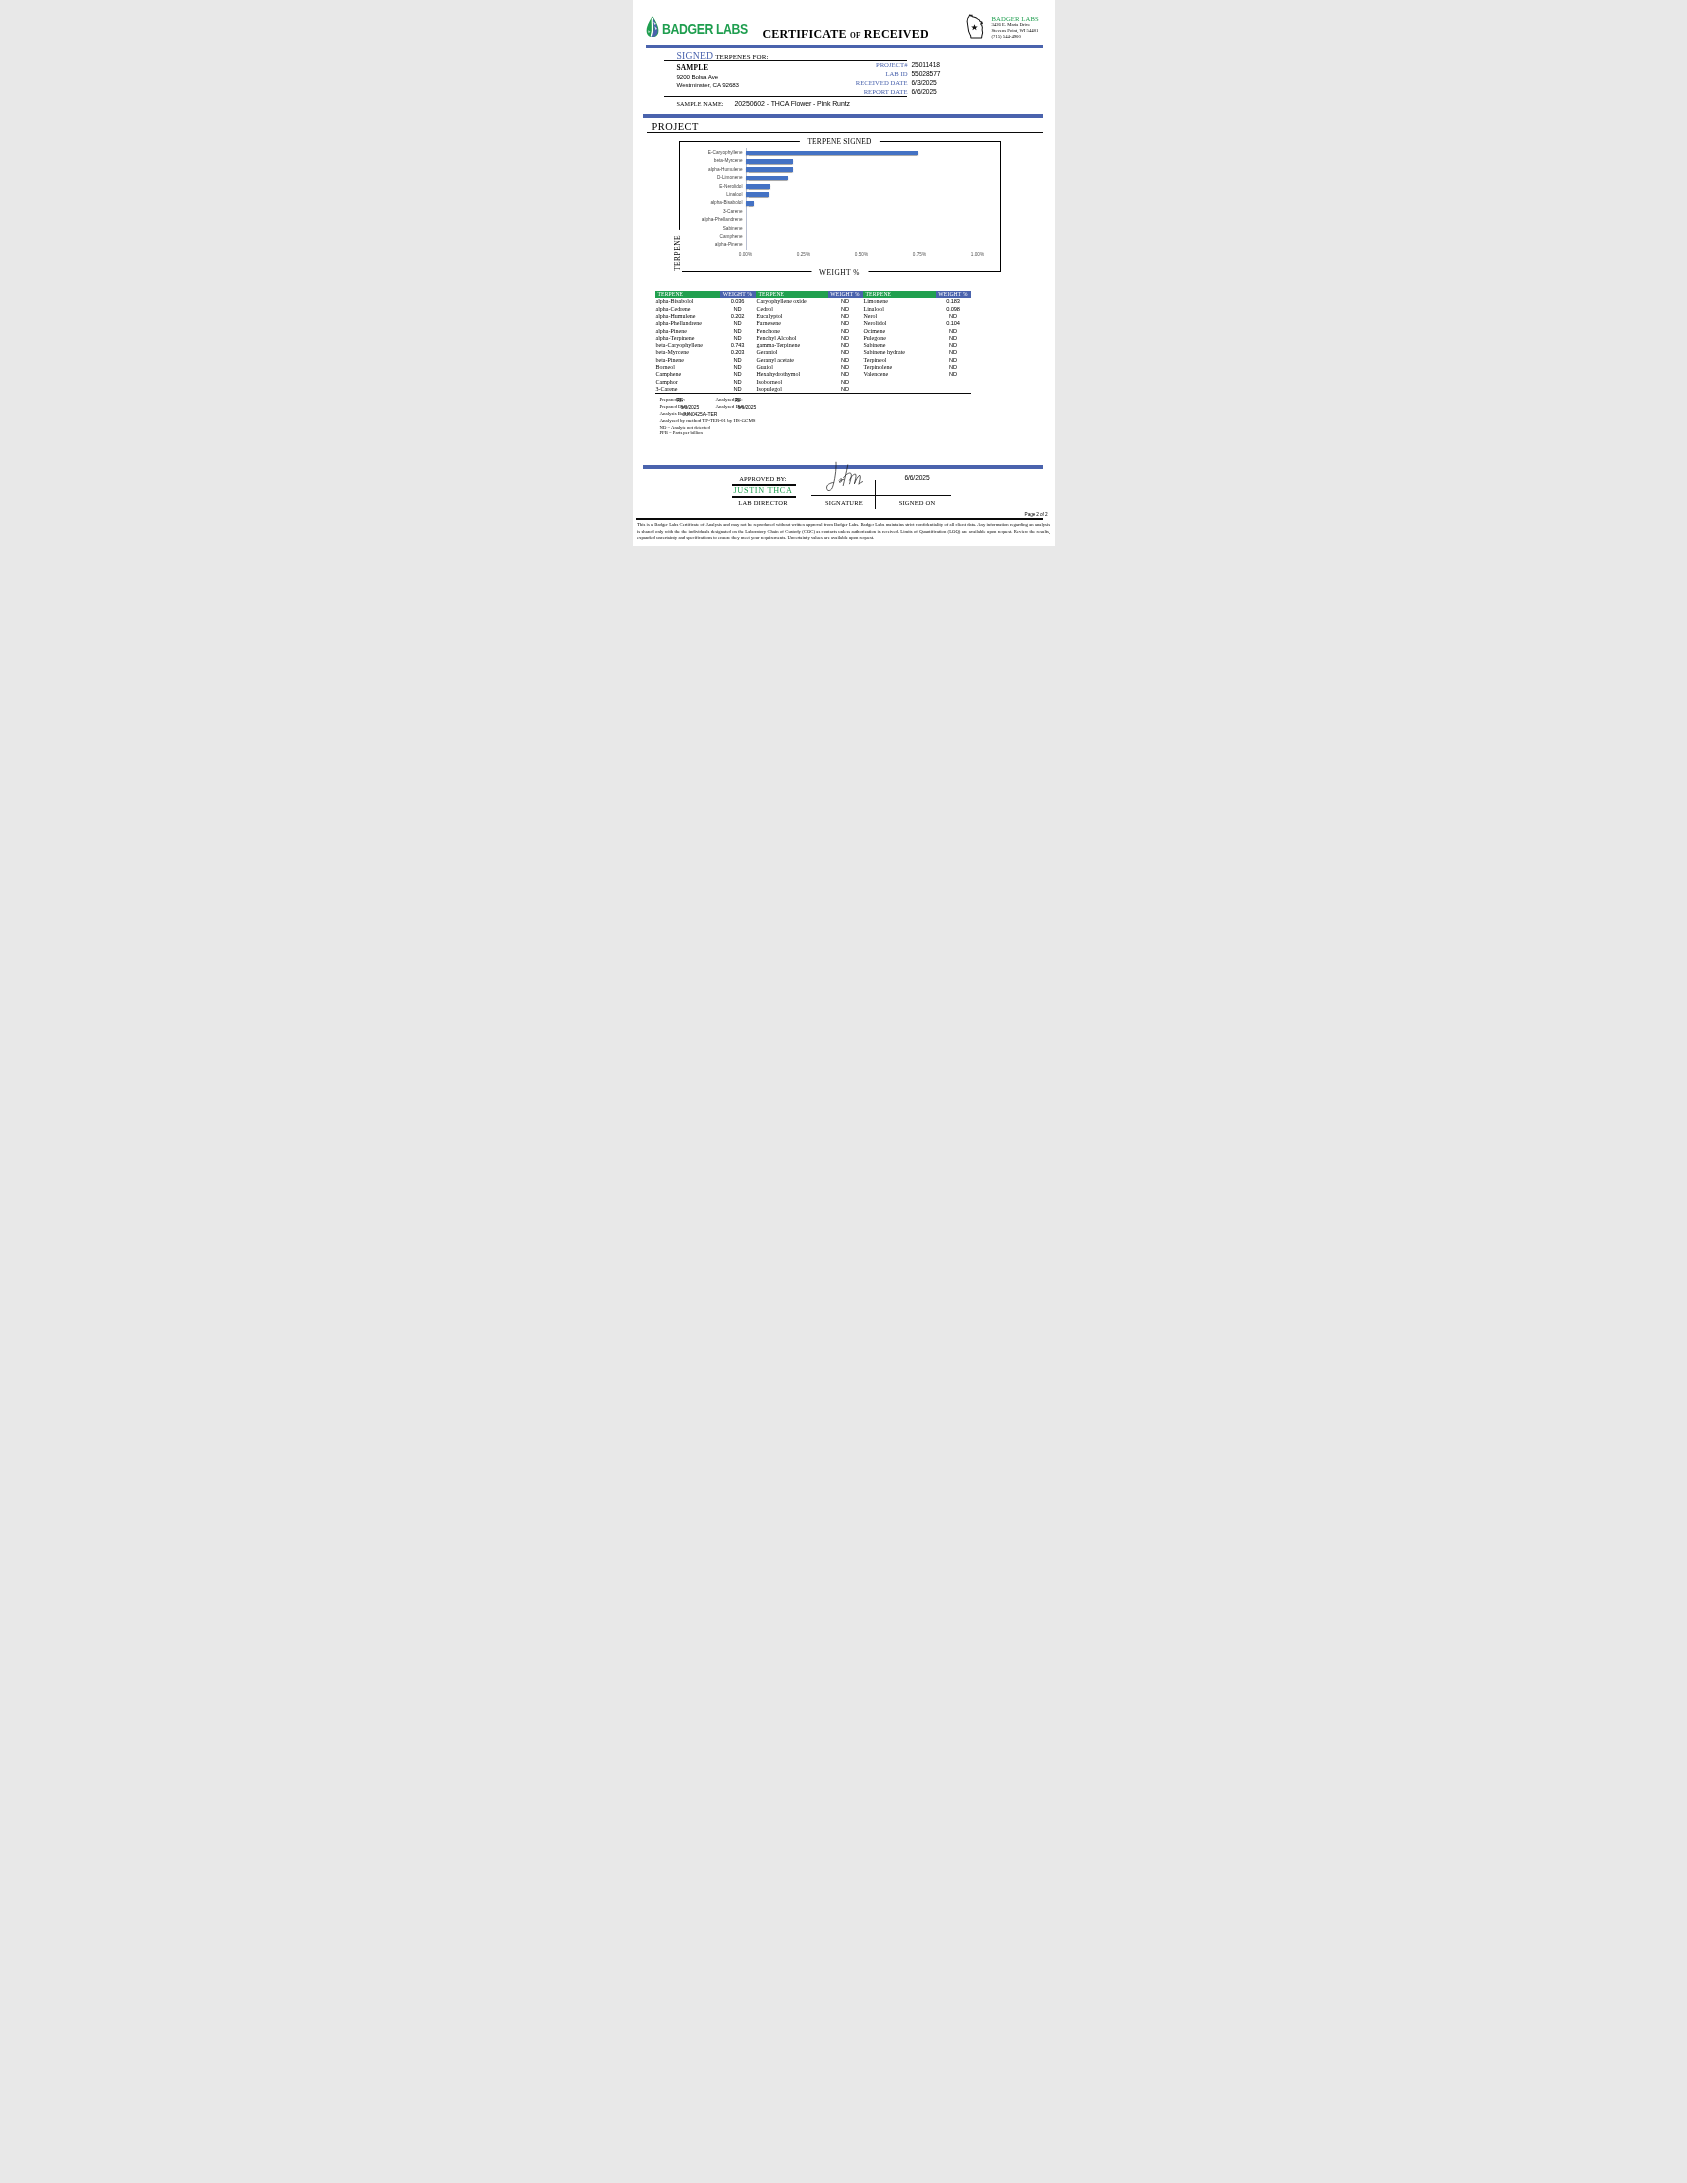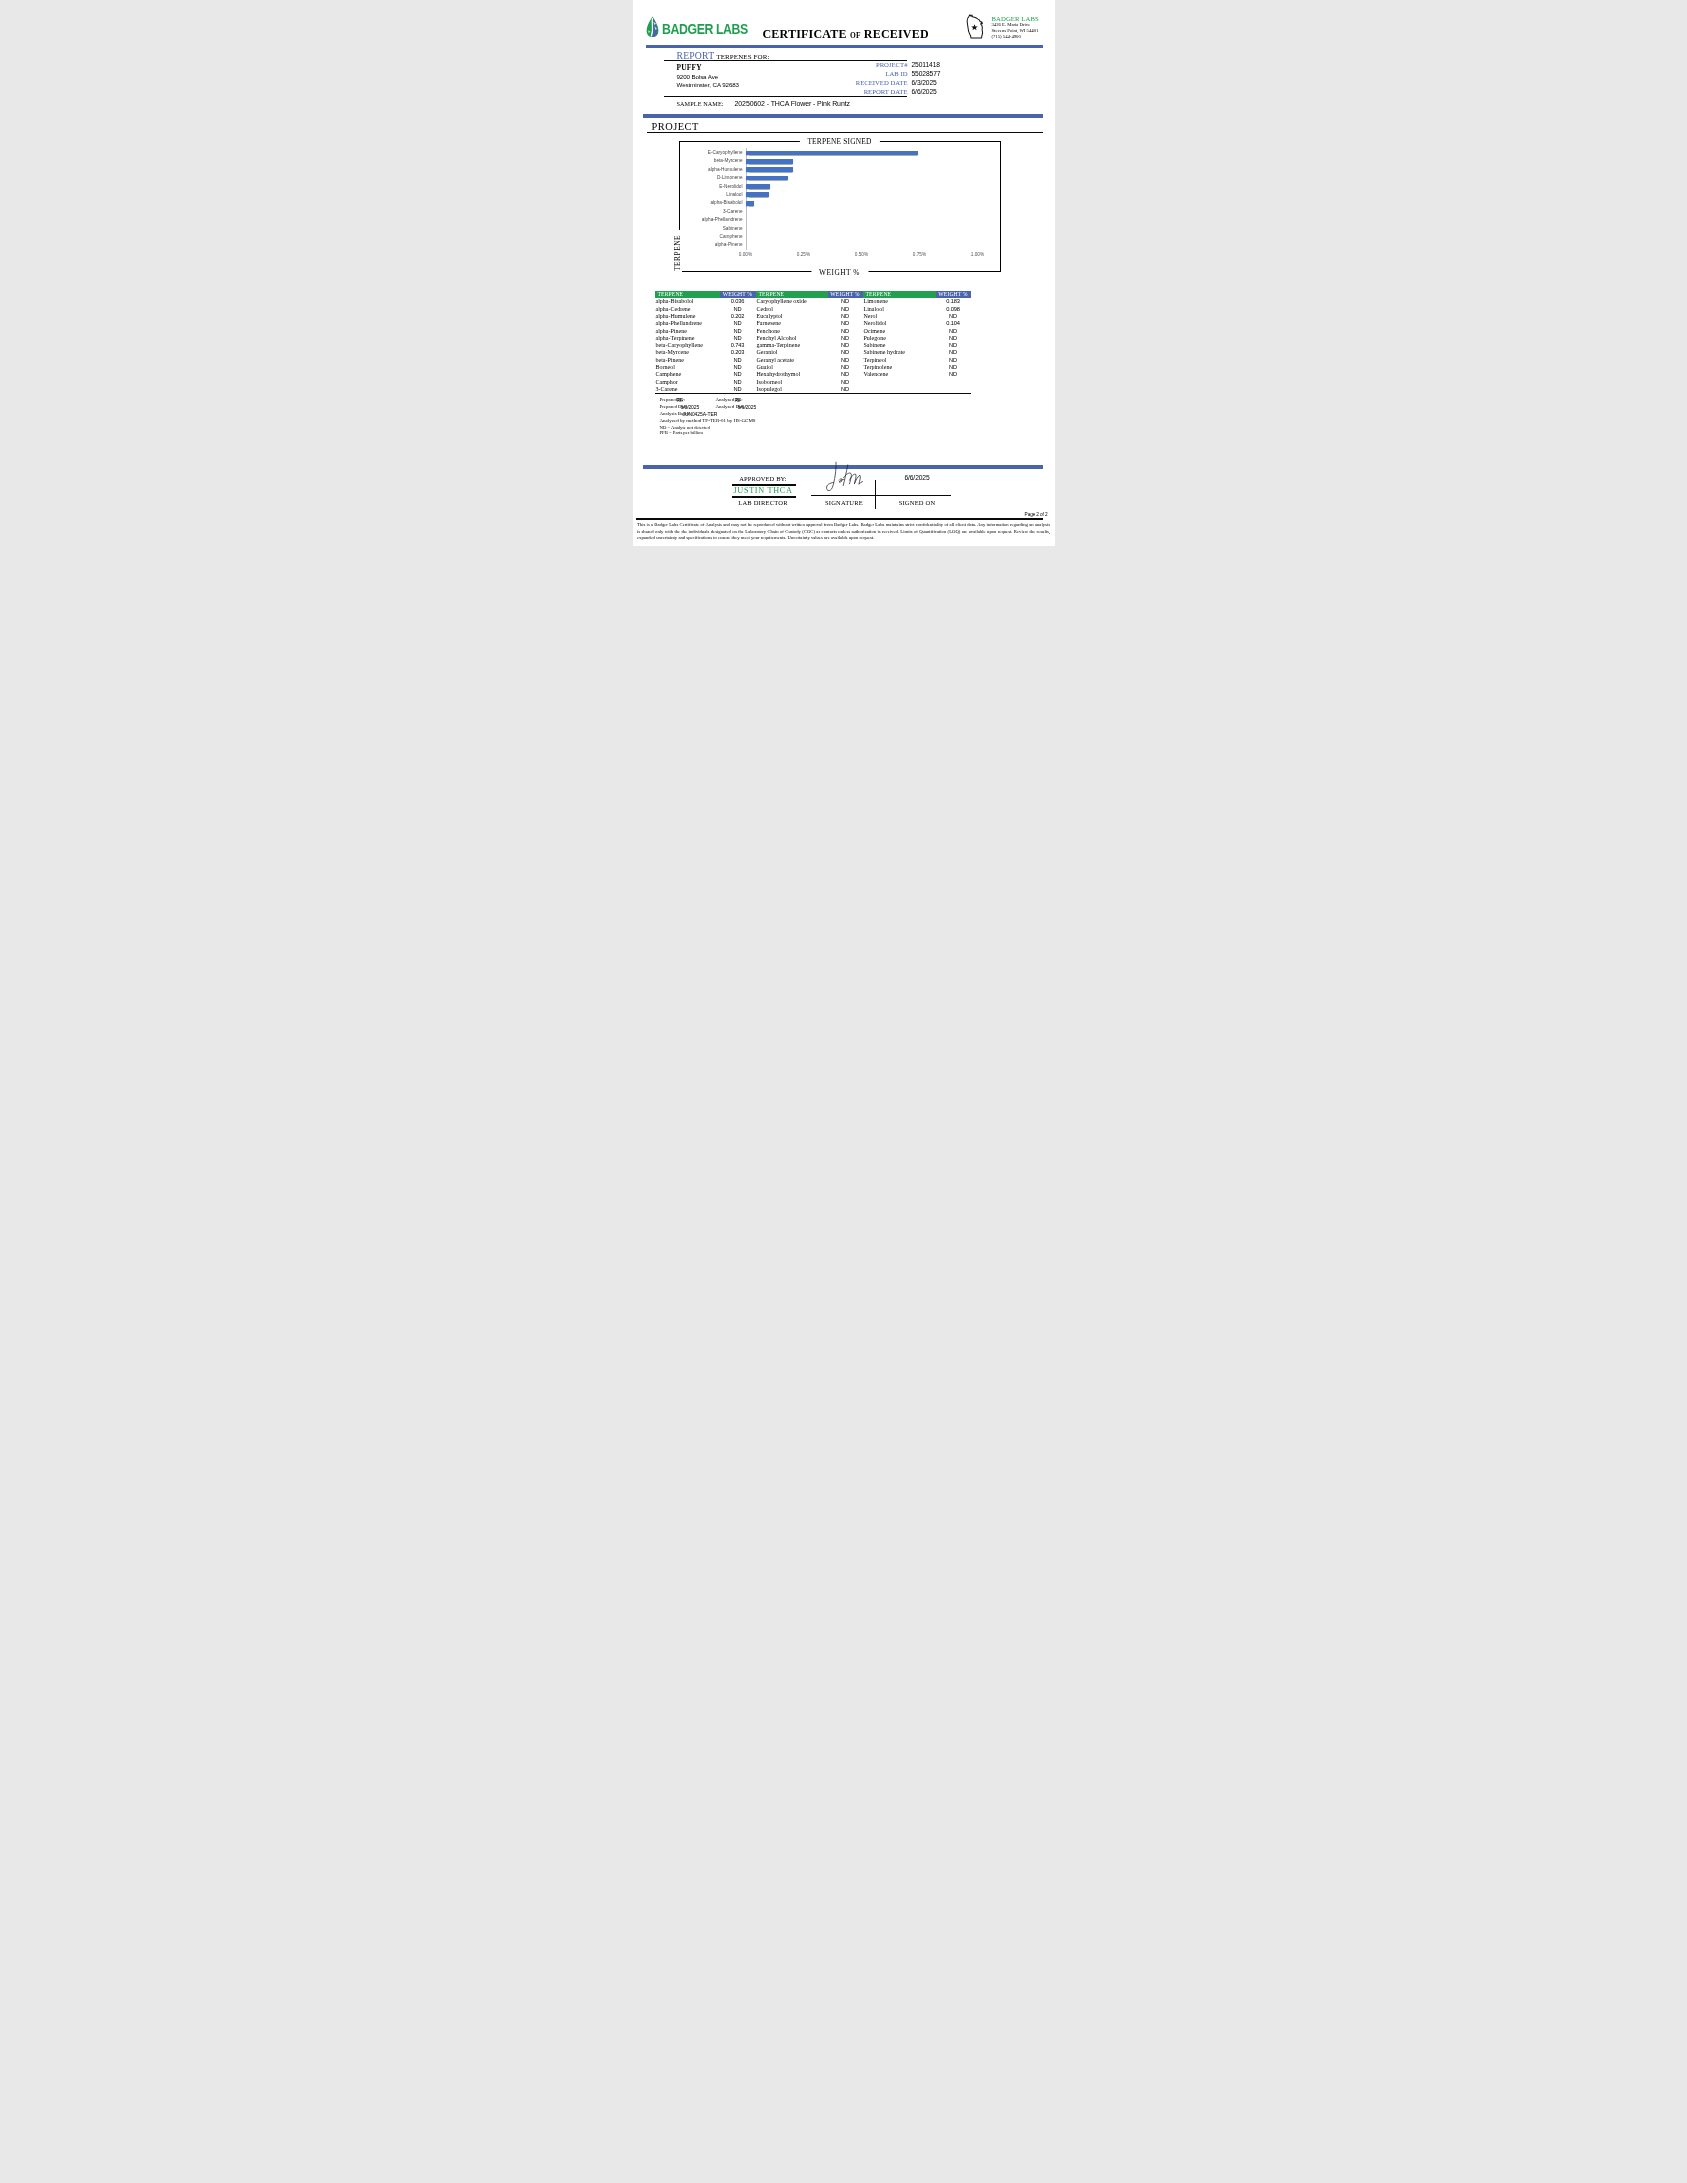--- a/index.html
+++ b/index.html
@@ -102,26 +102,26 @@
   <div class="abs" style="left:359px;top:15px;">
     <div class="lab-name">BADGER LABS</div>
     <div class="lab-addr">3426 E. Maria Drive</div>
     <div class="lab-addr">Stevens Point, WI 54481</div>
     <div class="lab-addr">(715) 544-4900</div>
   </div>
 
   <div class="abs bar-blue" style="left:13px;top:45px;width:397px;height:3.2px;"></div>
 
   <div class="abs" style="left:44px;top:50px;">
-    <span class="report-word">REPORT</span>
+    <span class="report-word">SIGNED</span>
     <span class="prepared-for">TERPENES FOR:</span>
   </div>
   <div class="abs bar-black" style="left:31px;top:60px;width:243px;height:1.2px;"></div>
 
-  <div class="abs client-name" style="left:44px;top:63px;">PUFFY</div>
+  <div class="abs client-name" style="left:44px;top:63px;">SAMPLE</div>
   <div class="abs client-addr" style="left:44px;top:73px;">9200 Bolsa Ave</div>
   <div class="abs client-addr" style="left:44px;top:81px;">Westminster, CA 92683</div>
 
   <div class="abs meta-label" style="left:188px;top:61px;">PROJECT#</div>
   <div class="abs meta-value" style="left:279px;top:61px;">25011418</div>
   <div class="abs meta-label" style="left:188px;top:70px;">LAB ID</div>
   <div class="abs meta-value" style="left:279px;top:70px;">55028577</div>
   <div class="abs meta-label" style="left:188px;top:79px;">RECEIVED DATE</div>
   <div class="abs meta-value" style="left:279px;top:79px;">6/3/2025</div>
   <div class="abs meta-label" style="left:188px;top:88px;">REPORT DATE</div>

